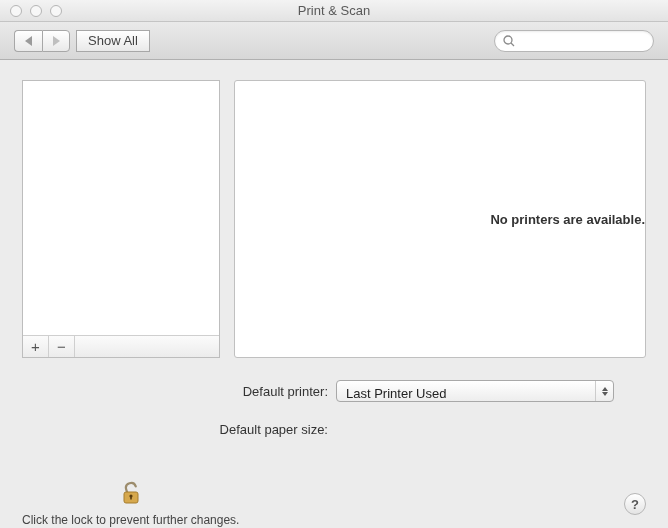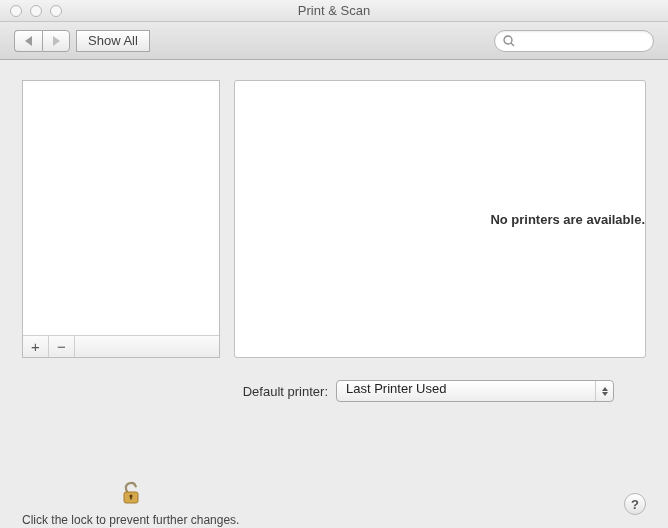--- a/index.html
+++ b/index.html
@@ -171,21 +171,21 @@
     color: #333;
     font-size: 13px;
   }
   .dropdown {
     width: 278px;
     height: 22px;
     background: linear-gradient(to bottom, #ffffff, #ededed);
     border: 1px solid #a8a8a8;
     border-radius: 4px;
     display: flex;
-    align-items: flex-start;
+    align-items: flex-end;
     padding-left: 9px;
     position: relative;
     font-size: 13px;
     color: #222;
     box-shadow: 0 1px 0 rgba(255,255,255,0.6) inset;
   }
   .dropdown-arrows {
     position: absolute;
     right: 0;
     top: 0;
@@ -294,20 +294,21 @@
       <div class="setting-label">Default printer:</div>
       <div class="dropdown">
         <span>Last Printer Used</span>
         <div class="dropdown-arrows">
           <div class="arr-up"></div>
             <div class="arr-down"></div>
         </div>
       </div>
     </div>
     <div class="setting-row">
+      <div class="setting-label">Default paper size:</div>
     </div>
   </div>
 </div>
 
 <div class="bottom-bar">
   <div class="lock-wrap">
     <span class="lock-icon">
       <svg width="20" height="24" viewBox="0 0 20 24">
         <path d="M5 11 L5 7 Q5 2 10 2 Q15 2 15 7" stroke="#9c8c6c" stroke-width="2.2" fill="none" stroke-linecap="round" transform="rotate(-18 10 7)"></path>
         <rect x="3" y="11" width="14" height="11" rx="2" fill="#d6a84d" stroke="#a57d2f"></rect>

